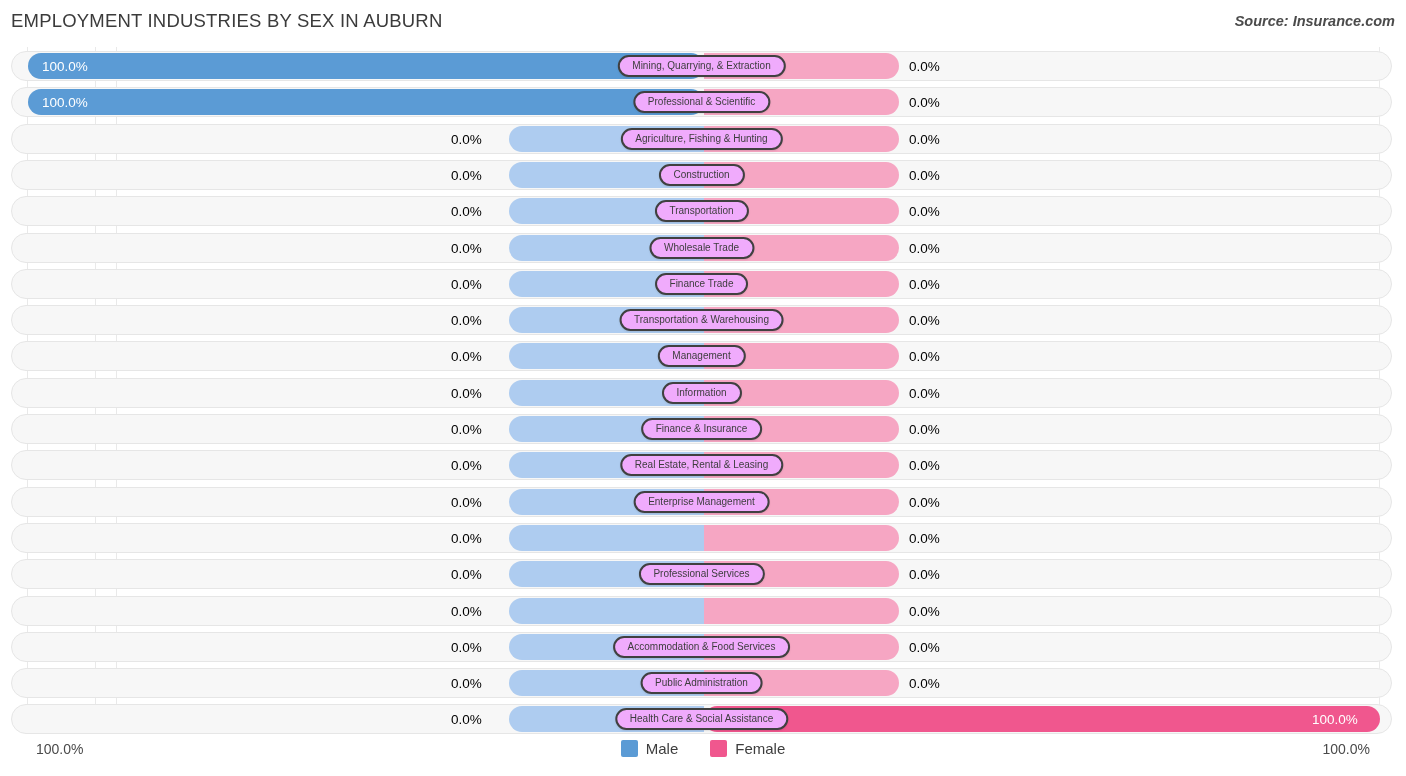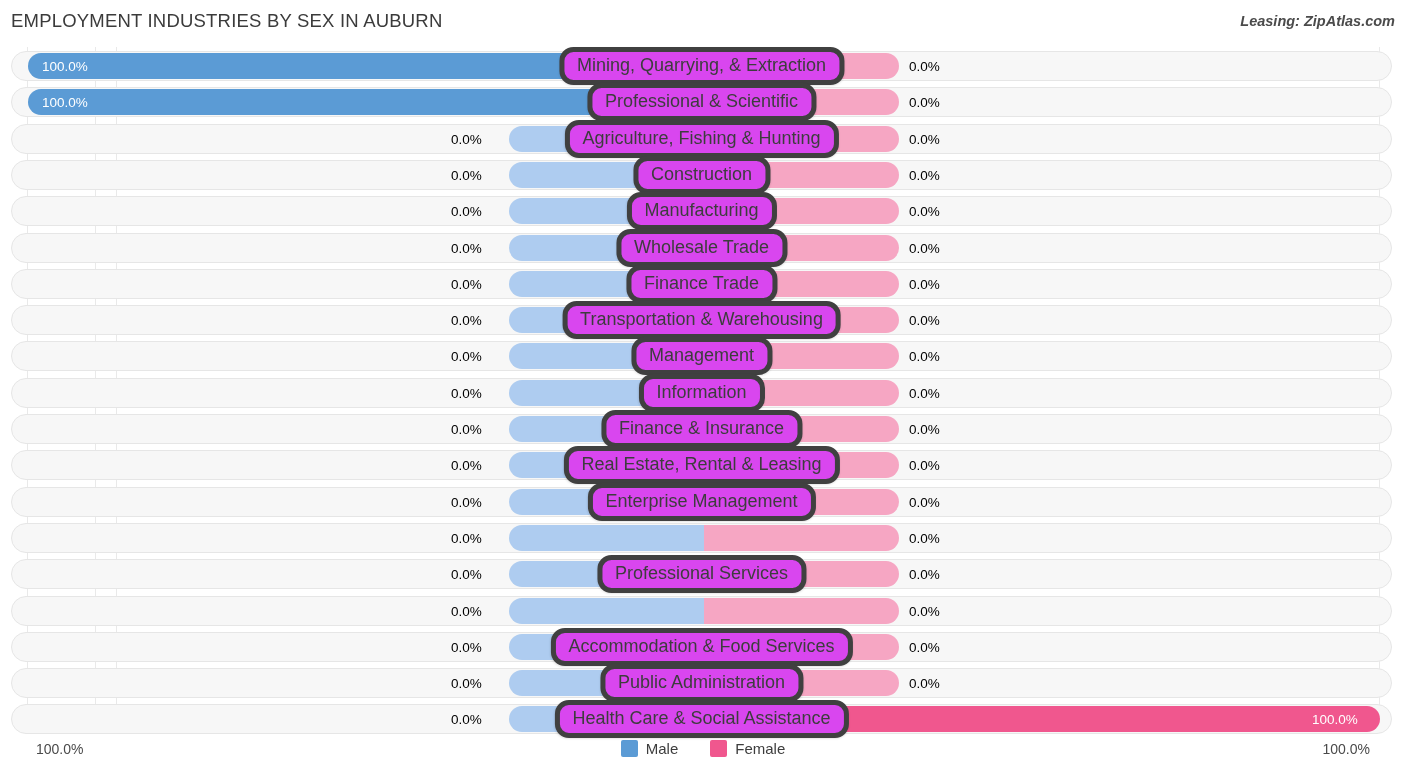--- a/index.html
+++ b/index.html
@@ -103,25 +103,25 @@
   }
   .bar-value.inside {
     color: #ffffff;
   }
 
   .cat-label {
     position: absolute;
     top: 50%;
     left: 50%;
     transform: translate(-50%, -50%);
-    background: #d946ef;
-    border: 5px solid #404040;
+    background: #f0abfc;
+    border: 2px solid #404040;
     border-radius: 14px;
     padding: 3px 13px 4px 13px;
-    font-size: 18px;
+    font-size: 10px;
     color: #3d3d3d;
     white-space: nowrap;
     box-shadow: 0 1px 2px rgba(0,0,0,0.10);
     z-index: 3;
   }
 
   
   .footer {
     position: absolute;
     left: 0;
@@ -163,21 +163,21 @@
   .legend-text {
     font-size: 15px;
     color: #3d3d3d;
   }
 </style>
 </head>
 <body>
 
 <div class="header">
   <div class="chart-title">EMPLOYMENT INDUSTRIES BY SEX IN AUBURN</div>
-  <div class="source">Leasing: ZipAtlas.com</div>
+  <div class="source">Source: Insurance.com</div>
 </div>
 
 <div class="plot" id="plot">
     <div class="gridline" style="left: 27px;"></div>
     <div class="gridline" style="left: 95px;"></div>
     <div class="gridline" style="left: 116px;"></div>
     <div class="gridline" style="left: 1379px;"></div>
     <div class="row" style="top: 4px;">
       <div class="bar male full" style="left: 16px; width: 676px; background: rgb(91, 155, 213);"></div>
       <div class="bar-value inside" style="left: 30px;">100.0%</div>
@@ -204,21 +204,21 @@
       <div class="bar-value" style="left: 439px;">0.0%</div>
       <div class="bar female" style="left: 692px; width: 195px; background: rgb(246, 166, 195);"></div>
       <div class="bar-value" style="left: 897px;">0.0%</div>
       <div class="cat-label">Construction</div>
     </div>
     <div class="row" style="top: 149.2px;">
       <div class="bar male" style="left: 497px; width: 195px; background: rgb(174, 204, 240);"></div>
       <div class="bar-value" style="left: 439px;">0.0%</div>
       <div class="bar female" style="left: 692px; width: 195px; background: rgb(246, 166, 195);"></div>
       <div class="bar-value" style="left: 897px;">0.0%</div>
-      <div class="cat-label">Manufacturing</div>
+      <div class="cat-label">Transportation</div>
     </div>
     <div class="row" style="top: 185.5px;">
       <div class="bar male" style="left: 497px; width: 195px; background: rgb(174, 204, 240);"></div>
       <div class="bar-value" style="left: 439px;">0.0%</div>
       <div class="bar female" style="left: 692px; width: 195px; background: rgb(246, 166, 195);"></div>
       <div class="bar-value" style="left: 897px;">0.0%</div>
       <div class="cat-label">Wholesale Trade</div>
     </div>
     <div class="row" style="top: 221.8px;">
       <div class="bar male" style="left: 497px; width: 195px; background: rgb(174, 204, 240);"></div>

